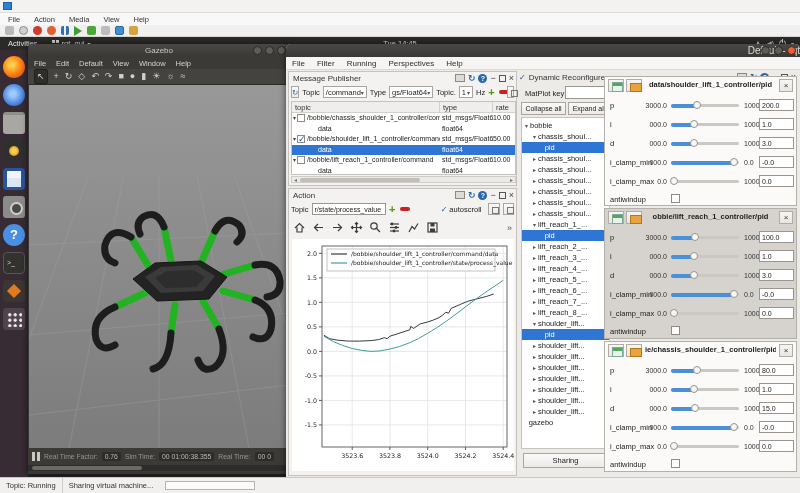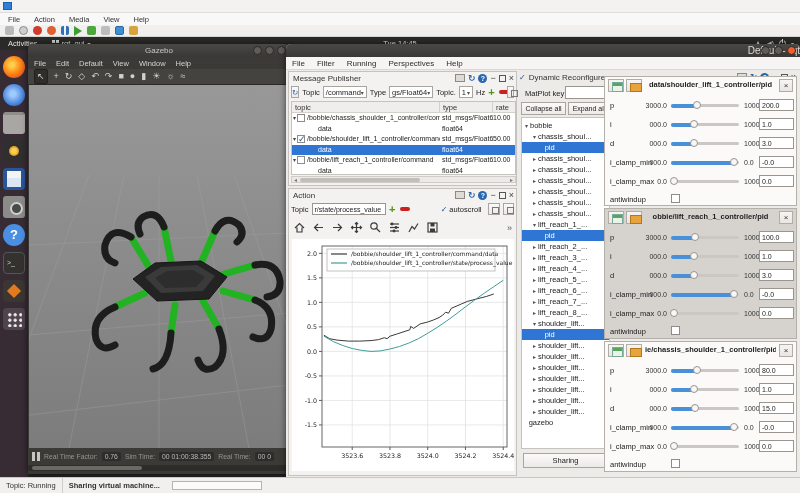--- a/index.html
+++ b/index.html
@@ -703,15 +703,15 @@
             <span class="pr-label" style="top: 118px;">antiwindup</span>
             <span class="chk" style="position: absolute; left: 66px; top: 117px; width: 9px; height: 9px;"></span>
           </div>
         </div>
       </div>
   </div>
 </div>
 
 <div id="vm-status" class="abs">
   <span class="seg">Topic: Running</span>
-  <span class="seg" style="border-right:none;font-weight:bold;">Sharing virtual machine...</span>
+  <span class="seg" style="border-right:none;">Sharing virtual machine...</span>
   <span class="prog"></span>
 </div>
 
 </body></html>

